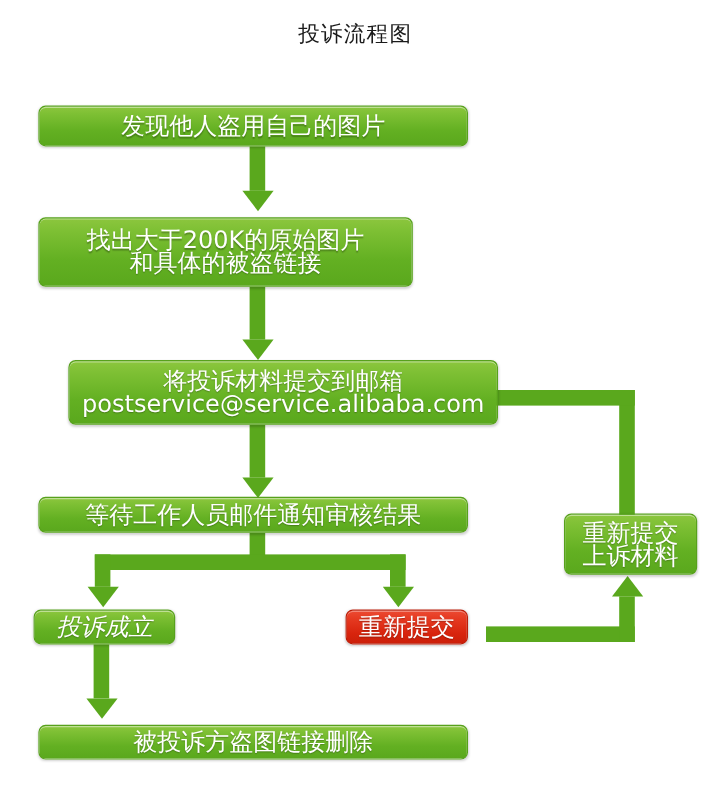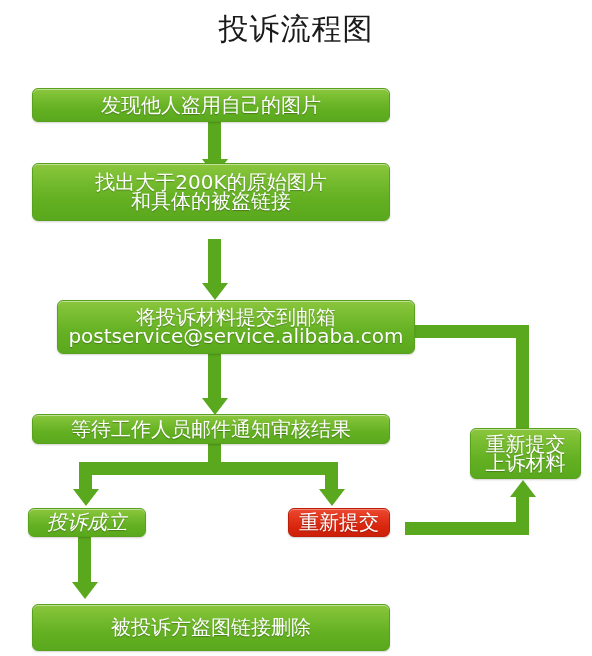--- a/index.html
+++ b/index.html
@@ -22,21 +22,21 @@
     height: 656px;
   }
 
   
   .title {
     position: absolute;
     left: 0;
     top: 10px;
     width: 592px;
     text-align: center;
-    font-size: 30px;
+    font-size: 18px;
     line-height: 38px;
     color: #1a1a1a;
     letter-spacing: 1px;
     font-family: "DejaVu Sans", "Liberation Sans", sans-serif;
     white-space: pre;
   }
 
   
   .node {
     position: absolute;
@@ -133,21 +133,21 @@
   <div class="arrowhead up" style="left:509.5px; top:480px;"></div>
 
   <div class="bar v" style="left:516px; top:325px; height:104px;"></div>
   <div class="bar h" style="left:412px; top:325px; width:117px;"></div>
   <div class="arrowhead left" style="left:395px; top:318.5px;"></div>
 
   <div class="node green" style="left:32px; top:88px; width:358px; height:34px;">
     <span>发现他人盗用自己的图片</span>
   </div>
 
-  <div class="node green" style="left:32px; top:163px; width:358px; height:58px;">
+  <div class="node green" style="left:32px; top:181px; width:312px; height:58px;">
     <span>找出大于200K的原始图片
 和具体的被盗链接</span>
   </div>
 
   <div class="node green" style="left:32px; top:300px; width:358px; height:54px;margin-left:25px;">
     <span>将投诉材料提交到邮箱
 postservice@service.alibaba.com</span>
   </div>
 
   <div class="node green" style="left:32px; top:414px; width:358px; height:30px;">
@@ -160,17 +160,17 @@
 
   <div class="node red" style="left:288px; top:508px; width:102px; height:29px;">
     <span>重新提交</span>
   </div>
 
   <div class="node green" style="left:470px; top:428px; width:111px; height:51px;">
     <span>重新提交
 上诉材料</span>
   </div>
 
-  <div class="node green" style="left:32px; top:604px; width:358px; height:47px;">
+  <div class="node green" style="left:32px; top:604px; width:358px; height:29px;">
     <span>被投诉方盗图链接删除</span>
   </div>
 
 </div>
 
 </body></html>

